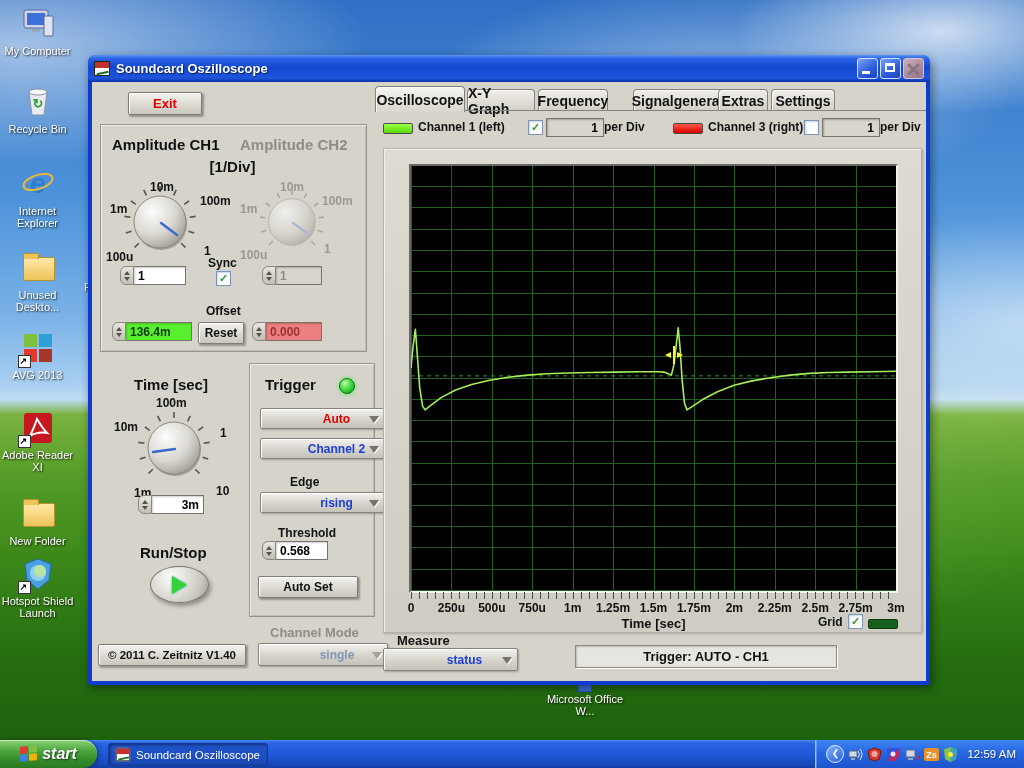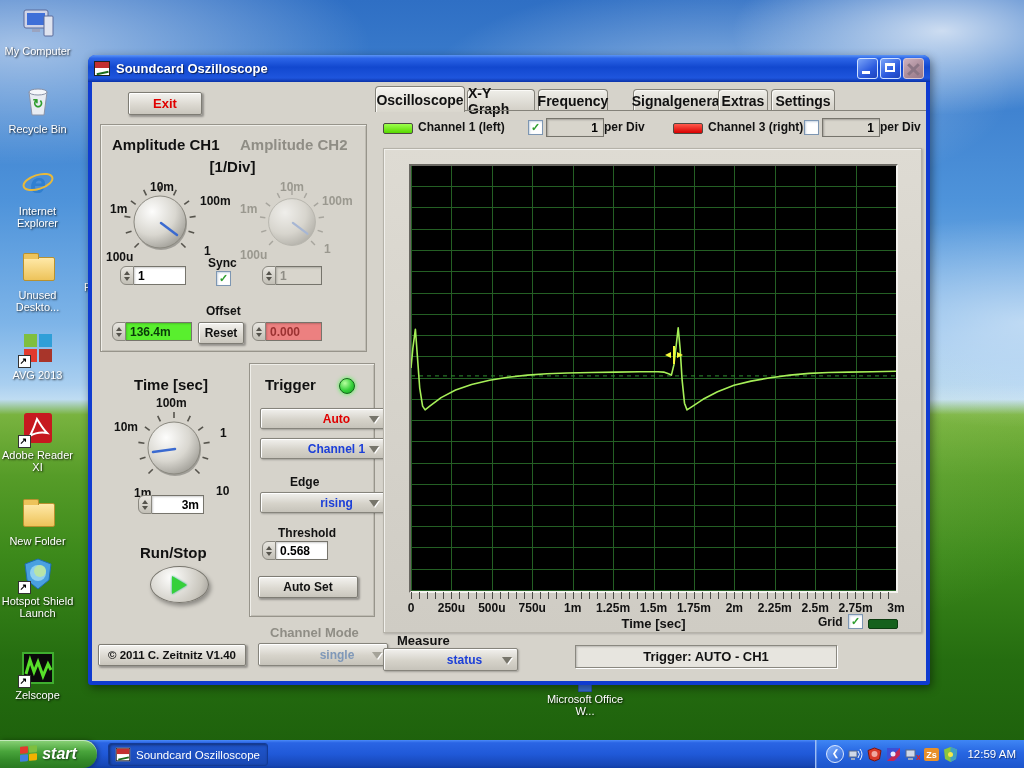--- a/index.html
+++ b/index.html
@@ -251,30 +251,20 @@
       <svg width="36" height="36" viewBox="0 0 36 36">
           <path d="M18 3 L31 8 L29 24 L18 33 L7 24 L5 8 Z" fill="#4aa0e0" stroke="#1d6db0"></path>
           <circle cx="18" cy="17" r="8" fill="#8fd0f0"></circle>
           <circle cx="20" cy="15" r="6" fill="#b8e4a8"></circle>
         </svg>
       <span class="sc-arrow"></span>
     </div>
     <div class="cap">Hotspot Shield Launch</div>
   </div>
 
-  <div class="dicon" style="left:0;top:650px;">
-    <div class="ic">
-      <svg width="36" height="36" viewBox="0 0 36 36">
-          <rect x="3" y="3" width="30" height="30" fill="#0a0a0a" stroke="#3fae2f" stroke-width="2"></rect>
-          <polyline points="6,24 10,10 14,22 18,12 23,26 28,14 31,20" fill="none" stroke="#58e02a" stroke-width="3"></polyline>
-        </svg>
-      <span class="sc-arrow"></span>
-    </div>
-    <div class="cap">Zelscope</div>
-  </div>
 
 
   <div class="dicon" style="left:545px;top:678px;width:80px;">
     <div class="ic" style="height:12px;">
       <svg width="14" height="10" viewBox="0 0 14 10">
           <rect x="0" y="0" width="14" height="10" fill="#3a6fd8" stroke="#1c3f8a"></rect>
         </svg>
     </div>
     <div class="cap">Microsoft Office W...</div>
   </div>
@@ -426,21 +416,21 @@
     </div>
 
     <div class="gbox" style="left:157px;top:281px;width:124px;height:252px;"></div>
     <div class="lbl big" style="left:173px;top:294px;">Trigger</div>
     <span class="led" style="left:247px;top:296px;"></span>
     <div class="dd" style="left:168px;top:326px;width:95px;height:19px;color:#e00000;">
       <span>Auto</span>
         <span class="tri"></span>
       </div>
     <div class="dd" style="left:168px;top:356px;width:95px;height:19px;color:#1c3fd8;">
-      <span>Channel 1</span>
+      <span>Channel 2</span>
         <span class="tri"></span>
       </div>
     <div class="lbl" style="left:198px;top:393px;">Edge</div>
     <div class="dd" style="left:168px;top:410px;width:95px;height:19px;color:#1c3fd8;">
       <span>rising</span>
         <span class="tri"></span>
       </div>
     <div class="lbl" style="left:186px;top:444px;">Threshold</div>
     <div class="spin" style="left:170px;top:459px;width:66px;">
       <span class="ud">

